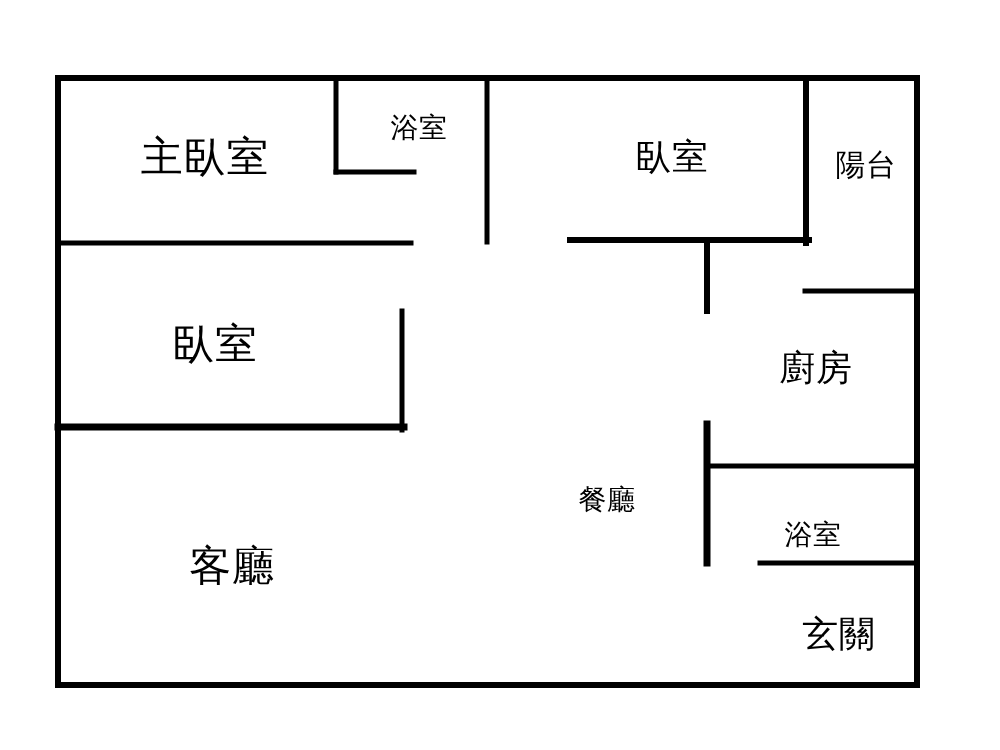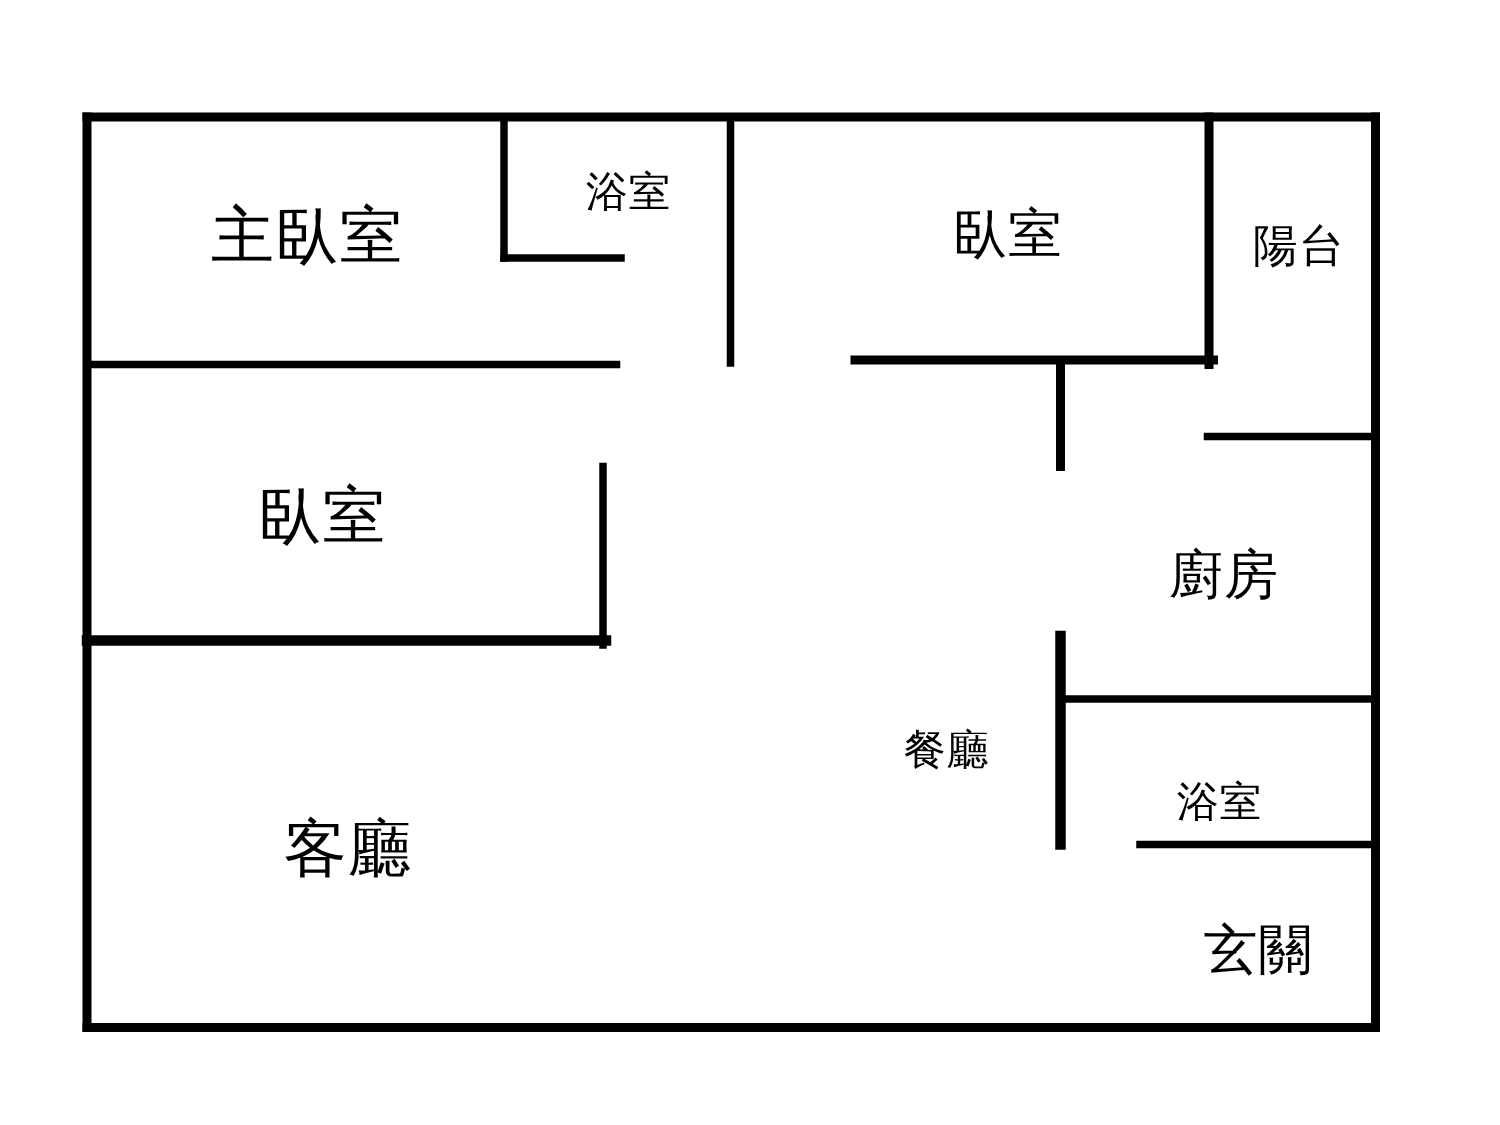--- a/index.html
+++ b/index.html
@@ -71,20 +71,20 @@
         <line x1="760" y1="563" x2="917" y2="563" stroke="#000000" stroke-width="5" stroke-linecap="square"></line>
       </g>
   </svg>
 
   <div id="room-labels">
       <div class="room-label label-xl" style="left: 205px; top: 157px;">主臥室</div>
       <div class="room-label label-md" style="left: 419px; top: 128px;">浴室</div>
       <div class="room-label label-lg" style="left: 672px; top: 157px;">臥室</div>
       <div class="room-label label-sm" style="left: 866px; top: 165px;">陽台</div>
       <div class="room-label label-xl" style="left: 215px; top: 344px;">臥室</div>
-      <div class="room-label label-lg" style="left: 816px; top: 384px; text-align: center;">廚房</div>
-      <div class="room-label label-md" style="left: 631px; top: 500px;">餐廳</div>
+      <div class="room-label label-lg" style="left: 816px; top: 368px; text-align: center;">廚房</div>
+      <div class="room-label label-md" style="left: 607px; top: 500px;">餐廳</div>
       <div class="room-label label-md" style="left: 813px; top: 535px;">浴室</div>
       <div class="room-label label-xl" style="left: 232px; top: 566px;">客廳</div>
       <div class="room-label label-lg" style="left: 839px; top: 634px;">玄關</div>
     </div>
 
 </div>
 
 </body></html>

